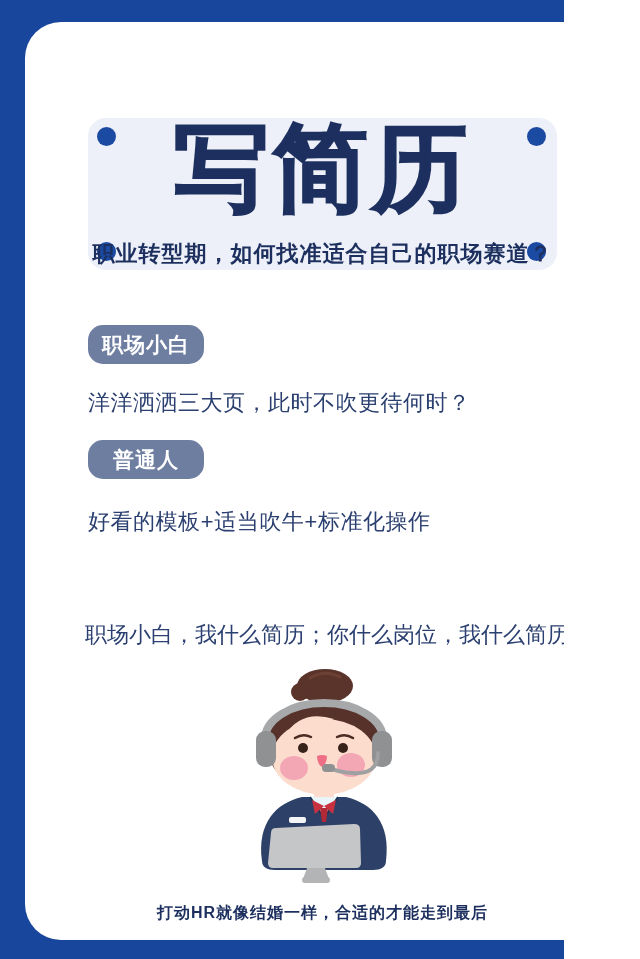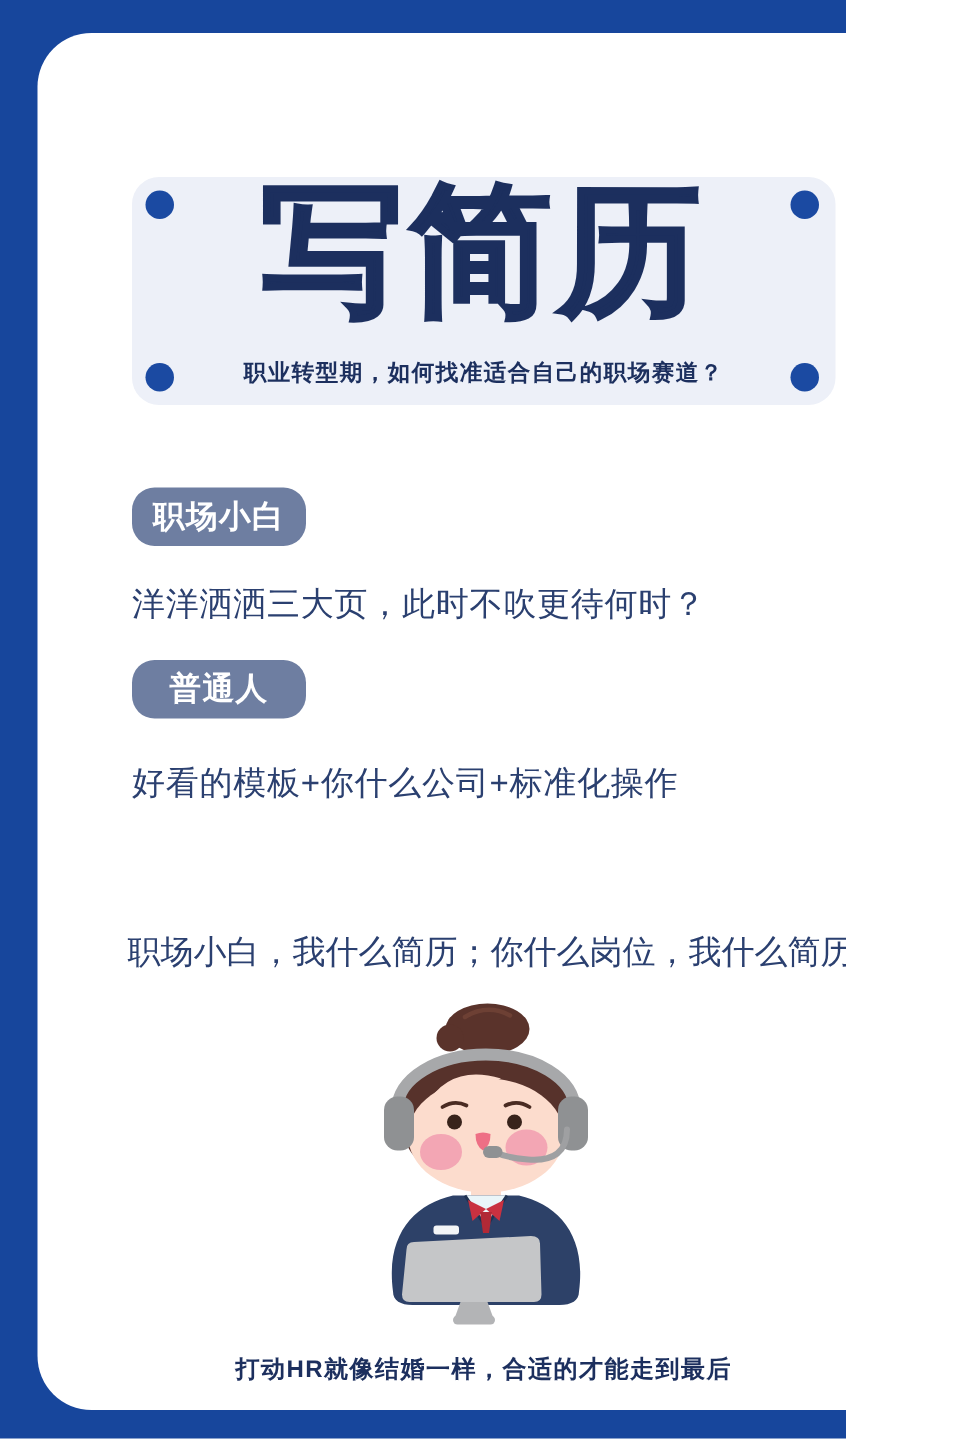--- a/index.html
+++ b/index.html
@@ -9,28 +9,28 @@
   .header-box{position:absolute;left:88px;top:118px;width:469px;height:152px;background:#edf0f8;border-radius:18px;}
   .dot{position:absolute;width:19px;height:19px;border-radius:50%;background:#1b4aa2;}
   .dot-tl{left:97px;top:127px;}
   .dot-tr{left:527px;top:127px;}
   .dot-bl{left:97px;top:242px;}
   .dot-br{left:527px;top:242px;}
   .title{position:absolute;left:88px;top:121px;width:469px;text-align:center;
          font-size:95px;line-height:1;font-weight:900;color:#1c2f5e;letter-spacing:4px;
          -webkit-text-stroke:2px #1c2f5e;}
   .subtitle{position:absolute;left:88px;top:239px;width:469px;text-align:center;
-            font-size:15px;font-weight:700;color:#1c2f5e;letter-spacing:1px;}
+            font-size:22px;font-weight:700;color:#1c2f5e;letter-spacing:1px;}
   .pill{position:absolute;left:88px;height:39px;line-height:39px;min-width:116px;box-sizing:border-box;
         padding:0 4px;border-radius:15px;background:#6e7ea1;color:#ffffff;
         font-size:21px;font-weight:600;text-align:center;letter-spacing:1px;}
   .pill-1{top:325px;}
   .pill-2{top:440px;}
   .pill-3{top:556px;background:#1c2f5e;}
-  .body-text{position:absolute;left:88px;font-size:22px;font-weight:500;color:#2b4070;letter-spacing:0.5px;white-space:nowrap;}
+  .body-text{position:absolute;left:88px;font-size:22px;font-weight:500;color:#2b4070;letter-spacing:0.5px;white-space:nowrap;font-family:Liberation Mono, monospace;}
   .body-1{top:388px;}
   .body-2{top:507px;}
   .body-3{top:620px;left:85px;letter-spacing:0;}
   .illustration{position:absolute;left:240px;top:655px;width:170px;height:250px;}
   .caption{position:absolute;left:40px;top:903px;width:565px;text-align:center;
            font-size:16px;font-weight:700;color:#1c2f5e;letter-spacing:1px;}
 </style>
 </head>
 <body>
 
@@ -42,21 +42,21 @@
   <div class="dot dot-tr"></div>
   <div class="dot dot-bl"></div>
   <div class="dot dot-br"></div>
   <div class="title">写简历</div>
   <div class="subtitle">职业转型期，如何找准适合自己的职场赛道？</div>
 
   <div class="pill pill-1">职场小白</div>
   <div class="body-text body-1">洋洋洒洒三大页，此时不吹更待何时？</div>
 
   <div class="pill pill-2">普通人</div>
-  <div class="body-text body-2">好看的模板+你什么公司+标准化操作</div>
+  <div class="body-text body-2">好看的模板+适当吹牛+标准化操作</div>
 
   <div class="body-text body-3">职场小白，我什么简历；你什么岗位，我什么简历</div>
 
   <svg class="illustration" viewBox="0 0 170 250" xmlns="http://www.w3.org/2000/svg">
 
     <ellipse cx="85" cy="31" rx="28" ry="17" fill="#5a332b"></ellipse>
     <circle cx="60" cy="37" r="9" fill="#5a332b"></circle>
     <path d="M 70,23 Q 85,14 100,22" stroke="#6d4034" stroke-width="3" fill="none" stroke-linecap="round"></path>
 
     <ellipse cx="84" cy="91" rx="57" ry="46" fill="#57322b"></ellipse>

